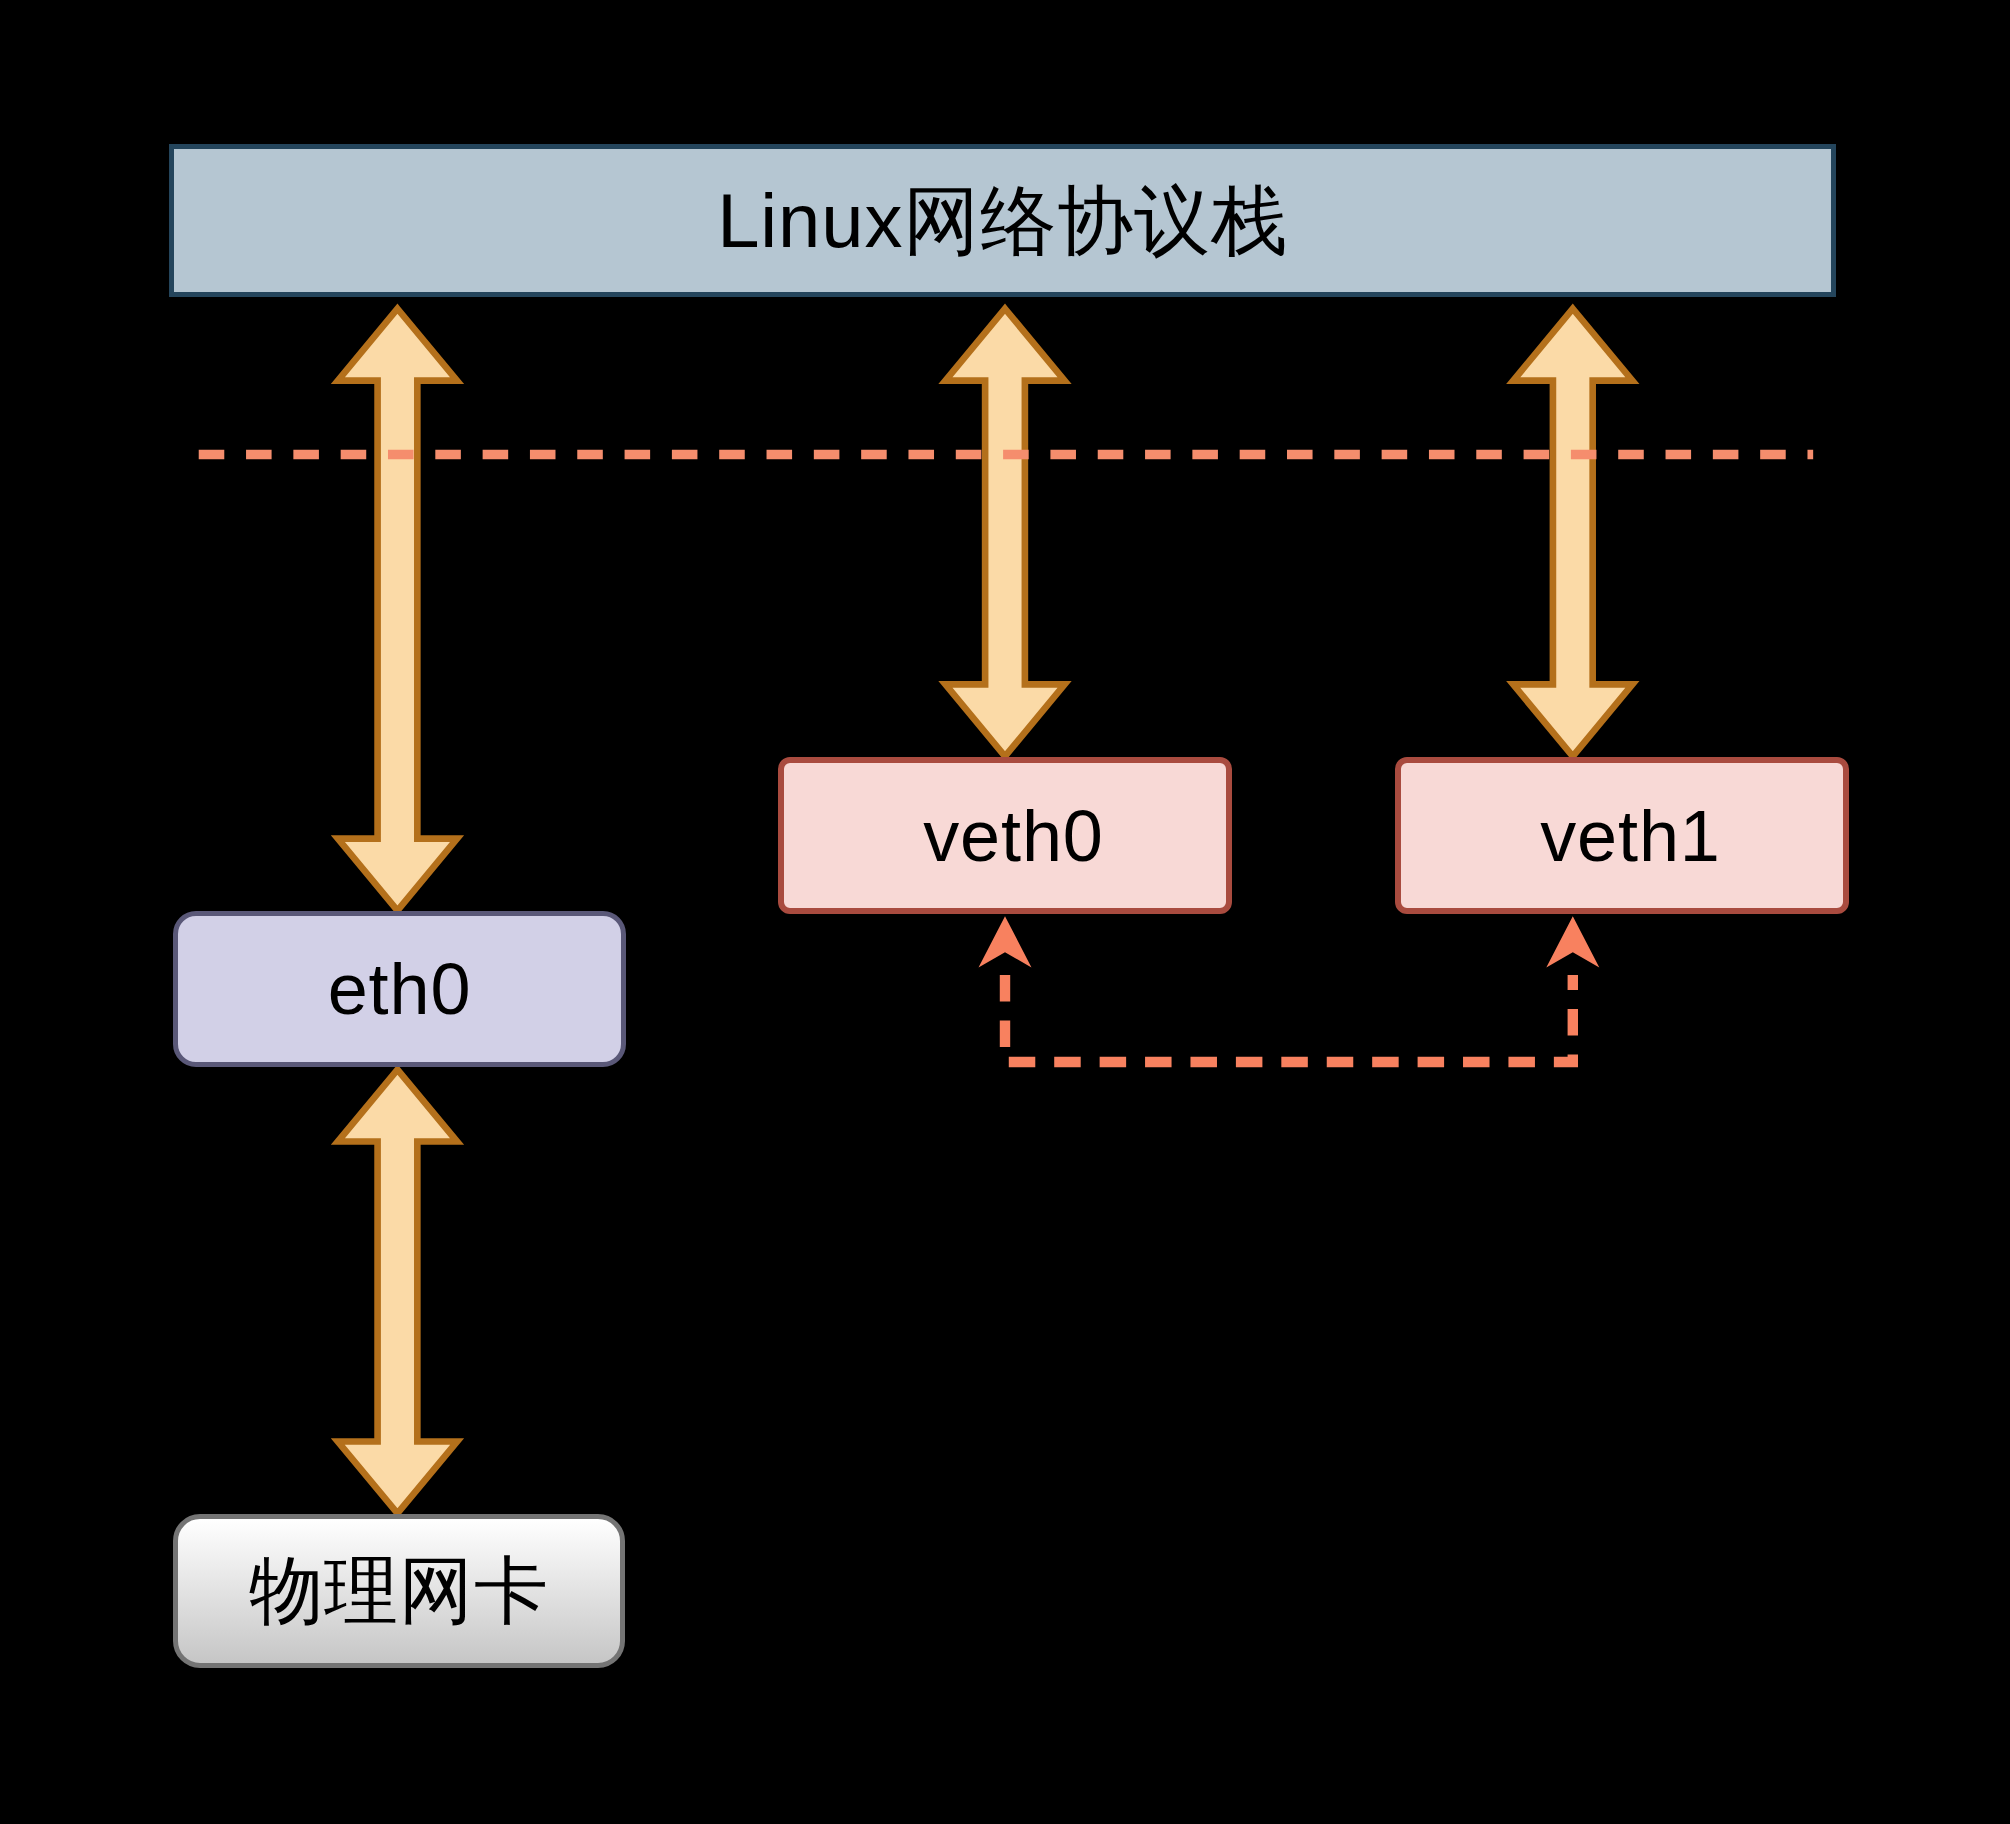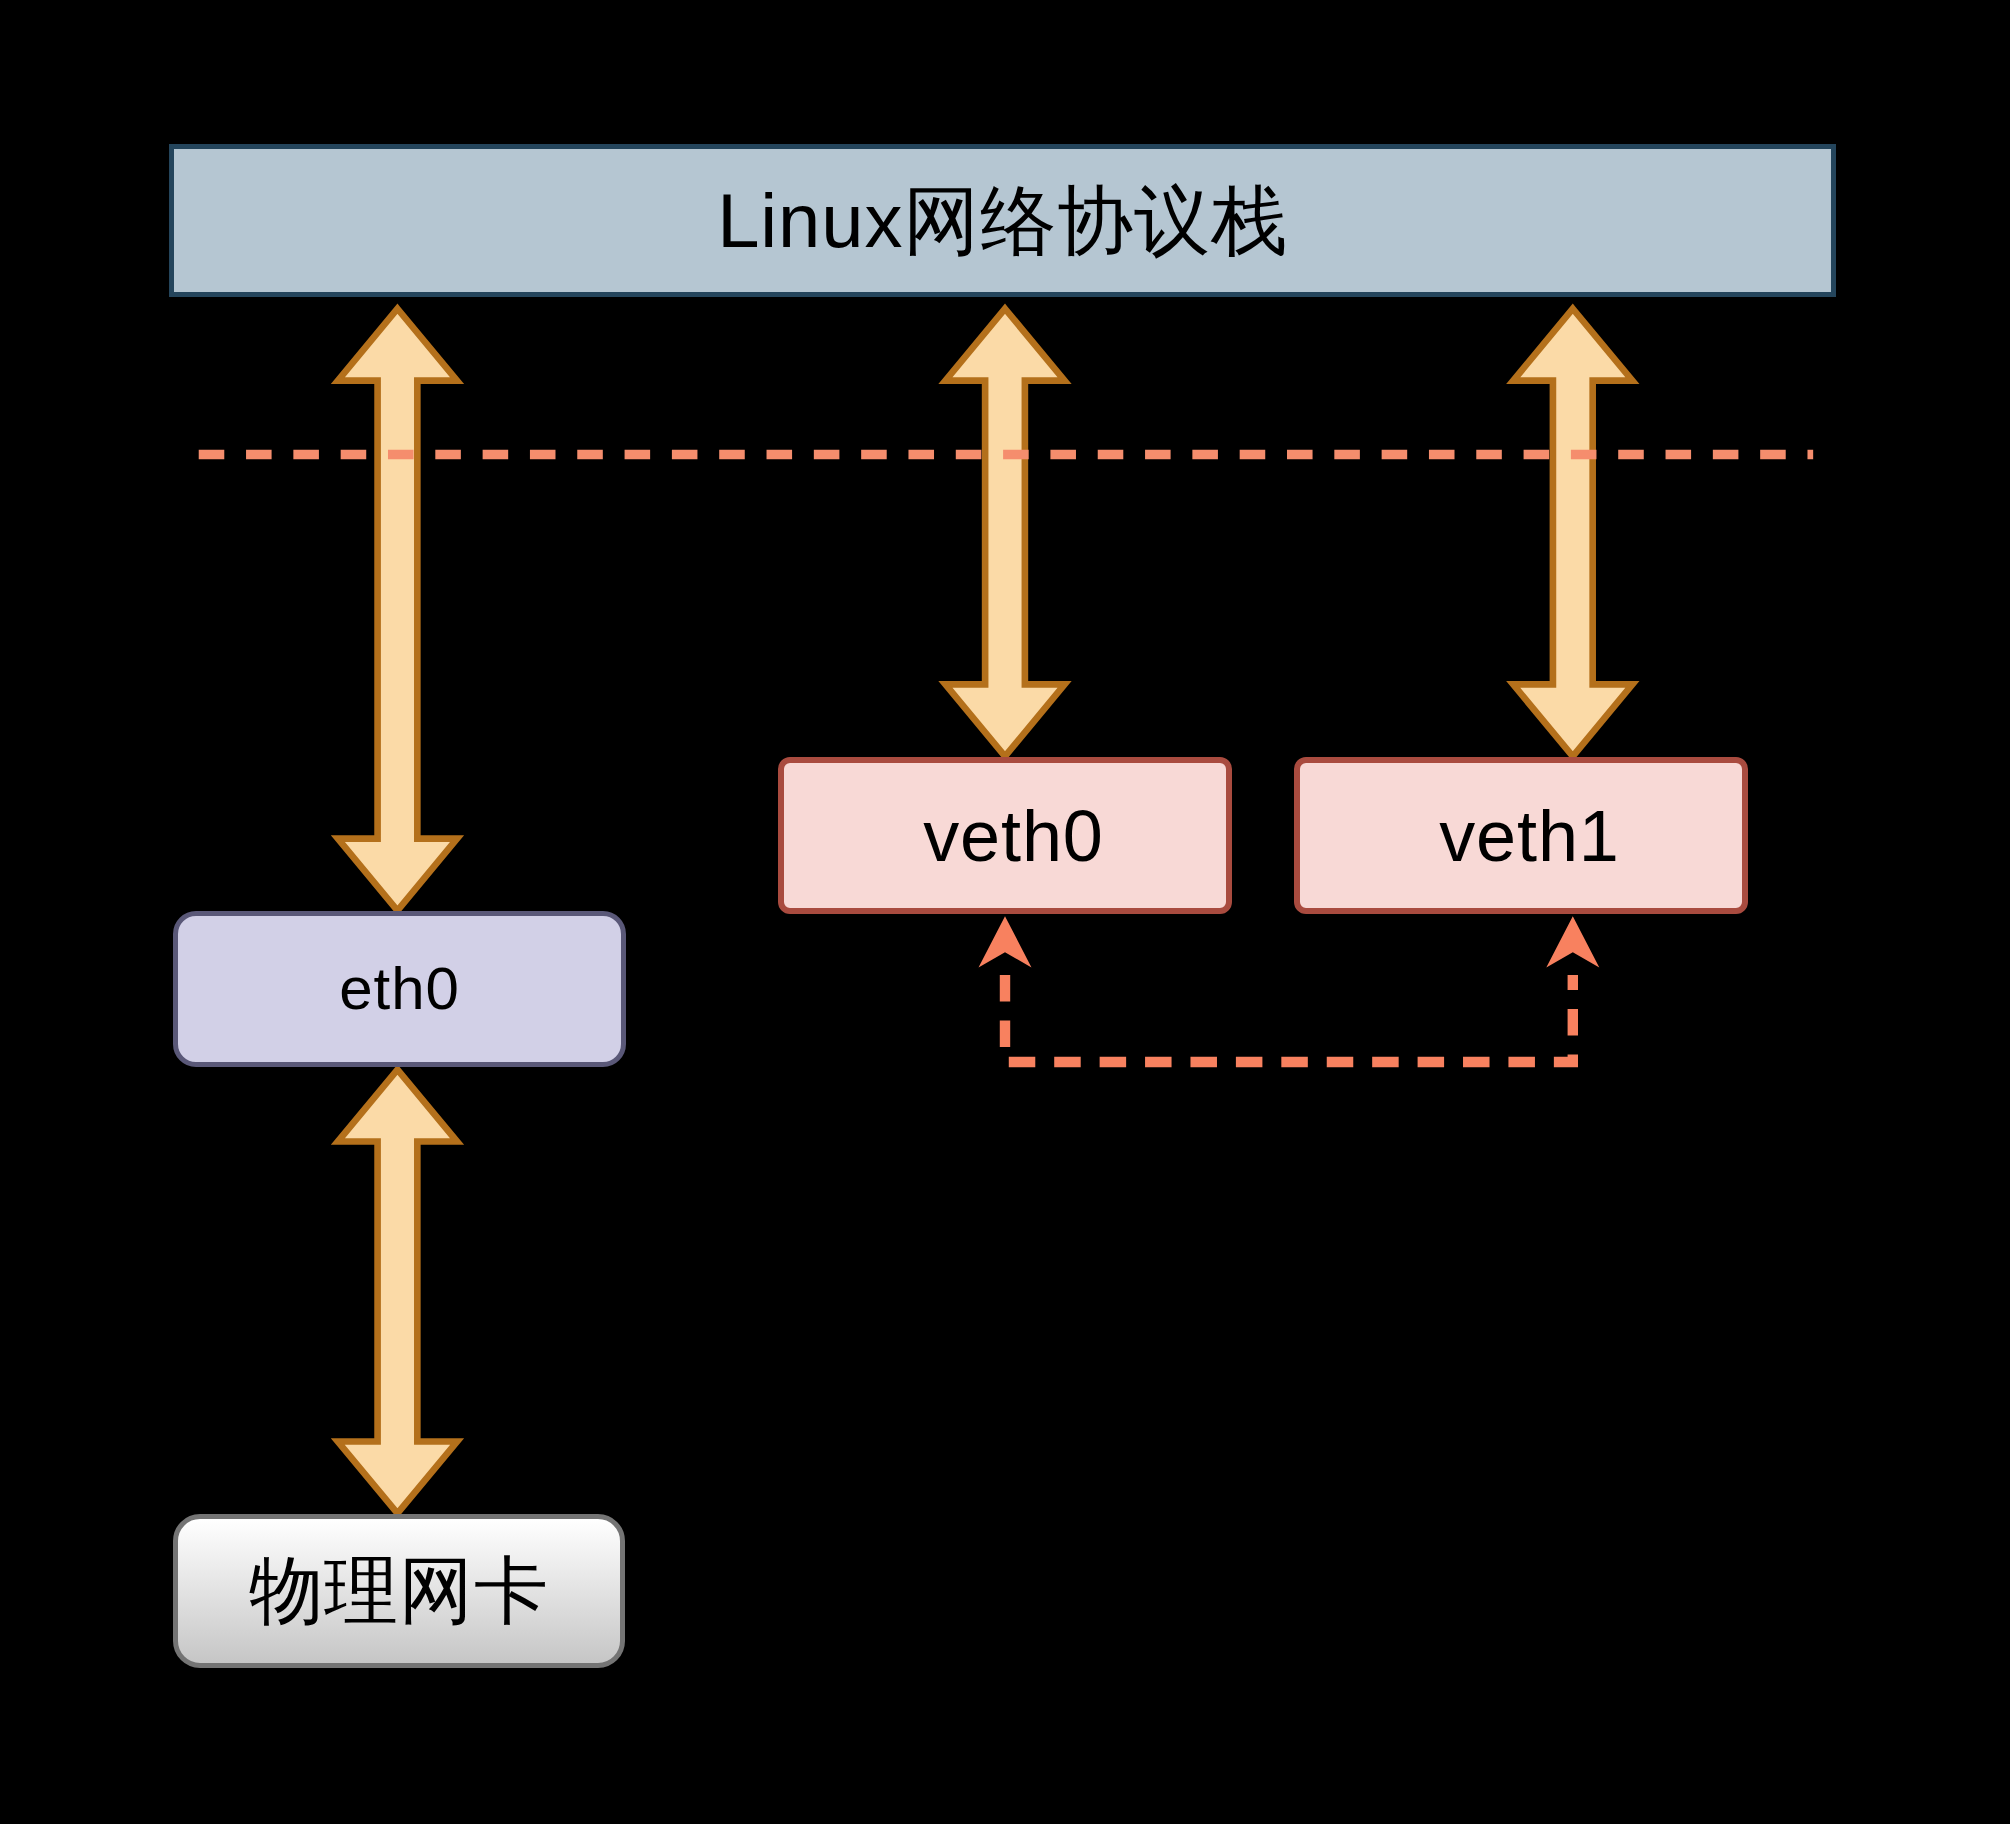--- a/index.html
+++ b/index.html
@@ -31,30 +31,30 @@
     line-height:1;letter-spacing:0.9px;white-space:nowrap;
   }
   .node-stack{
     left:169px;top:144px;width:1667px;height:153px;
     background:var(--stack-fill);border:5.7px solid var(--stack-border);
     font-size:76px;
   }
   .node-eth0{
     left:173px;top:911px;width:453px;height:156px;border-radius:23px;
     background:var(--eth0-fill);border:5.7px solid var(--eth0-border);
-    font-size:60px;
+    font-size:72px;
   }
   .node-veth{
     top:757px;width:454px;height:157px;border-radius:12px;
     background:var(--veth-fill);border:6.6px solid var(--veth-border);
     font-size:72px;
     padding-left:17px;
   }
   .node-veth0{left:778px;}
-  .node-veth1{left:1294px;}
+  .node-veth1{left:1395px;}
   .node-nic{
     left:173px;top:1514px;width:452px;height:154px;border-radius:27px;
     background:linear-gradient(to bottom, var(--nic-fill-top), var(--nic-fill-bottom));
     border:5.7px solid var(--nic-border);
     font-size:74px;
   }
 </style>
 </head>
 <body>
 

